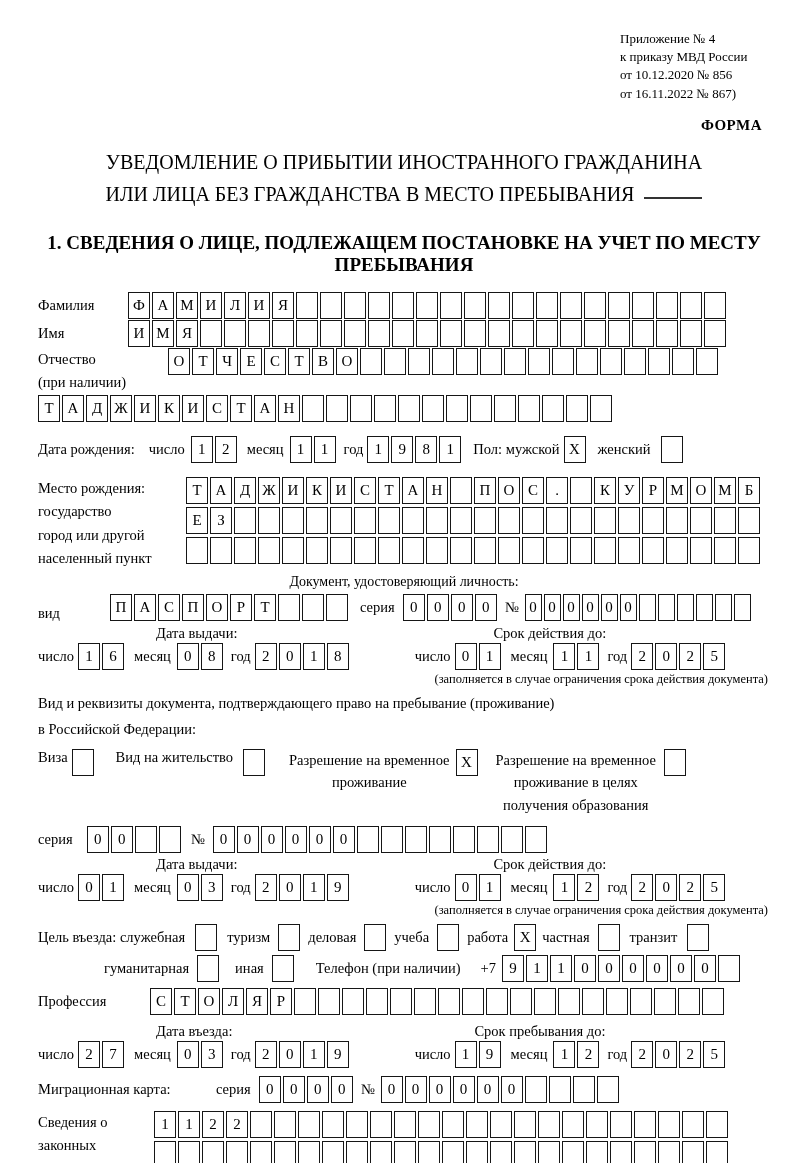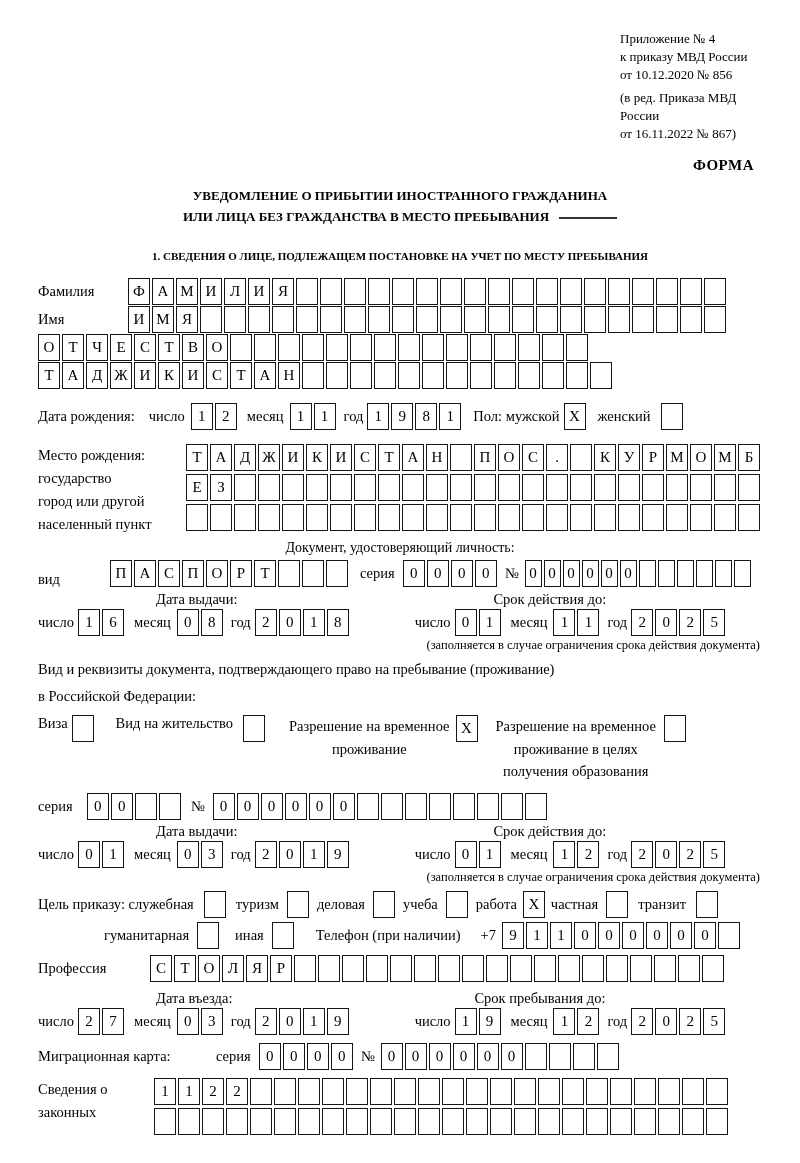--- a/index.html
+++ b/index.html
@@ -1,25 +1,25 @@
 <!DOCTYPE html>
 <html><head>
 <meta charset="utf-8">
 <style>
   html,body{margin:0;padding:0;background:#fff;}
   .page{position:relative;width:800px;height:1163px;background:#fff;color:#000;
         font-family:"Liberation Serif","DejaVu Serif",serif;
-        box-sizing:border-box;padding:30px 38px 0 38px;overflow:hidden;border-radius:30px;}
+        box-sizing:border-box;padding:30px 30px 0 38px;overflow:hidden;border-radius:30px;}
   
   .hdr{margin-left:582px;font-size:13px;line-height:1.4;}
   .hdr .ed{margin-top:4px;}
   .forma{text-align:right;font-weight:bold;font-size:15px;margin-top:14px;padding-right:8px;letter-spacing:.5px;}
-  .title{text-align:center;font-weight:bold;font-size:13px;line-height:1.6;margin-top:12px;}
+  .title{text-align:center;font-weight:normal;font-size:20px;line-height:1.6;margin-top:12px;}
   .uline{display:inline-block;width:58px;border-bottom:2px solid #333;margin-left:10px;transform:translateY(-2px);}
-  .sec1{font-weight:bold;font-size:11px;text-align:center;margin-top:22px;margin-bottom:16px;}
+  .sec1{font-weight:bold;font-size:19px;text-align:center;margin-top:22px;margin-bottom:16px;}
   
   .row{display:flex;align-items:center;margin-bottom:1px;font-size:14.5px;white-space:nowrap;}
   .row.top{align-items:flex-start;}
   .lbl{white-space:nowrap;}
   .lblcol{display:flex;flex-direction:column;line-height:1.6;flex:none;}
   .boxes{display:inline-flex;flex:none;}
   .cell{display:inline-flex;width:20px;height:25px;border:1.6px solid #161616;margin-right:2px;
         align-items:center;justify-content:center;font-size:15px;flex:none;background:#fff;}
   .cell.sm{width:15px;}
   .colcells{display:flex;flex-direction:column;gap:3px;}
@@ -39,21 +39,20 @@
 </style>
 </head>
 <body>
 
 <div class="page">
 
   <div class="hdr">
     <div>Приложение № 4</div>
     <div>к приказу МВД России</div>
     <div>от 10.12.2020 № 856</div>
-    <div class="ed">(в ред. Приказа МВД России</div>
     <div>от 16.11.2022 № 867)</div>
   </div>
 
   <div class="forma">ФОРМА</div>
 
   <div class="title">
     <div>УВЕДОМЛЕНИЕ О ПРИБЫТИИ ИНОСТРАННОГО ГРАЖДАНИНА</div>
     <div><span>ИЛИ ЛИЦА БЕЗ ГРАЖДАНСТВА В МЕСТО ПРЕБЫВАНИЯ</span><span class="uline"></span></div>
   </div>
 
@@ -115,20 +114,24 @@
         <span class="cell"></span>
         <span class="cell"></span>
         <span class="cell"></span>
         <span class="cell"></span>
         <span class="cell"></span>
         <span class="cell"></span>
       </span>
   </div>
 
   <div class="row top">
+    <span class="lblcol w130">
+      <span>Отчество</span>
+      <span>(при наличии)</span>
+    </span>
     <span class="boxes">
         <span class="cell">О</span>
         <span class="cell">Т</span>
         <span class="cell">Ч</span>
         <span class="cell">Е</span>
         <span class="cell">С</span>
         <span class="cell">Т</span>
         <span class="cell">В</span>
         <span class="cell">О</span>
         <span class="cell"></span>
@@ -462,21 +465,21 @@
         <span class="cell">2</span>
         <span class="cell">0</span>
         <span class="cell">2</span>
         <span class="cell">5</span>
       </span>
   </div>
 
   <div class="note">(заполняется в случае ограничения срока действия документа)</div>
 
   <div class="row mt6">
-    <span class="lbl">Цель приказу: служебная</span>
+    <span class="lbl">Цель въезда: служебная</span>
     <span class="cell g10"></span>
     <span class="lbl g8">туризм</span>
     <span class="cell g8"></span>
     <span class="lbl g6">деловая</span>
     <span class="cell g8"></span>
     <span class="lbl g6">учеба</span>
     <span class="cell g8"></span>
     <span class="lbl g6">работа</span>
     <span class="cell g6">X</span>
     <span class="lbl g4">частная</span>

